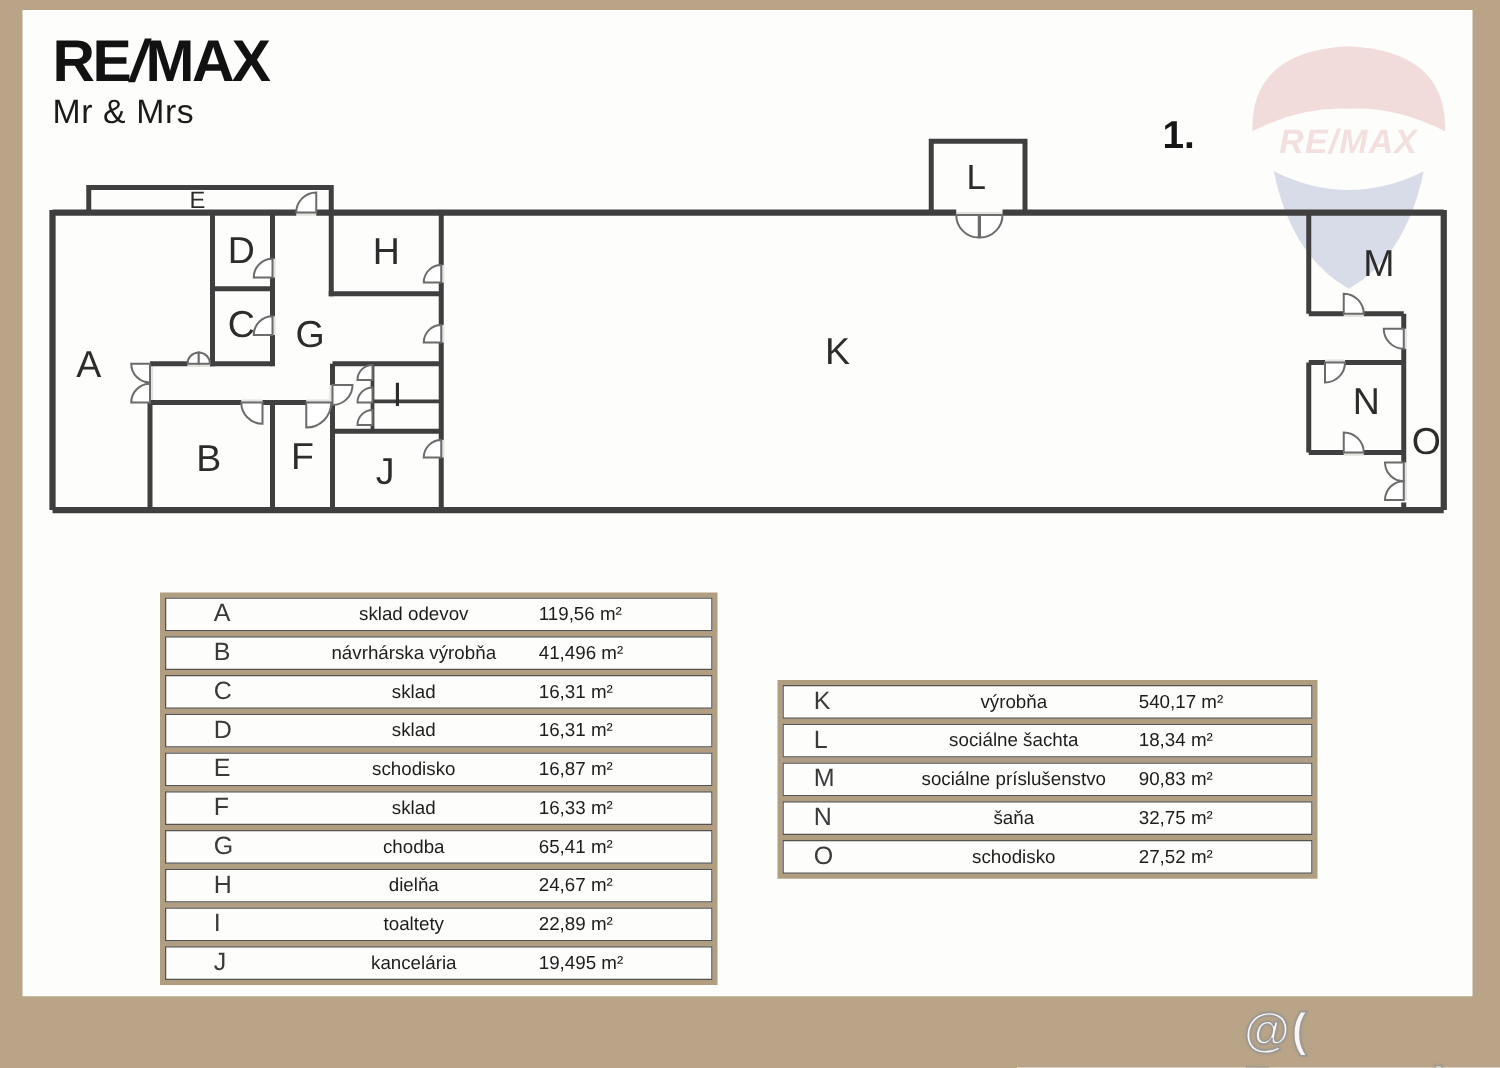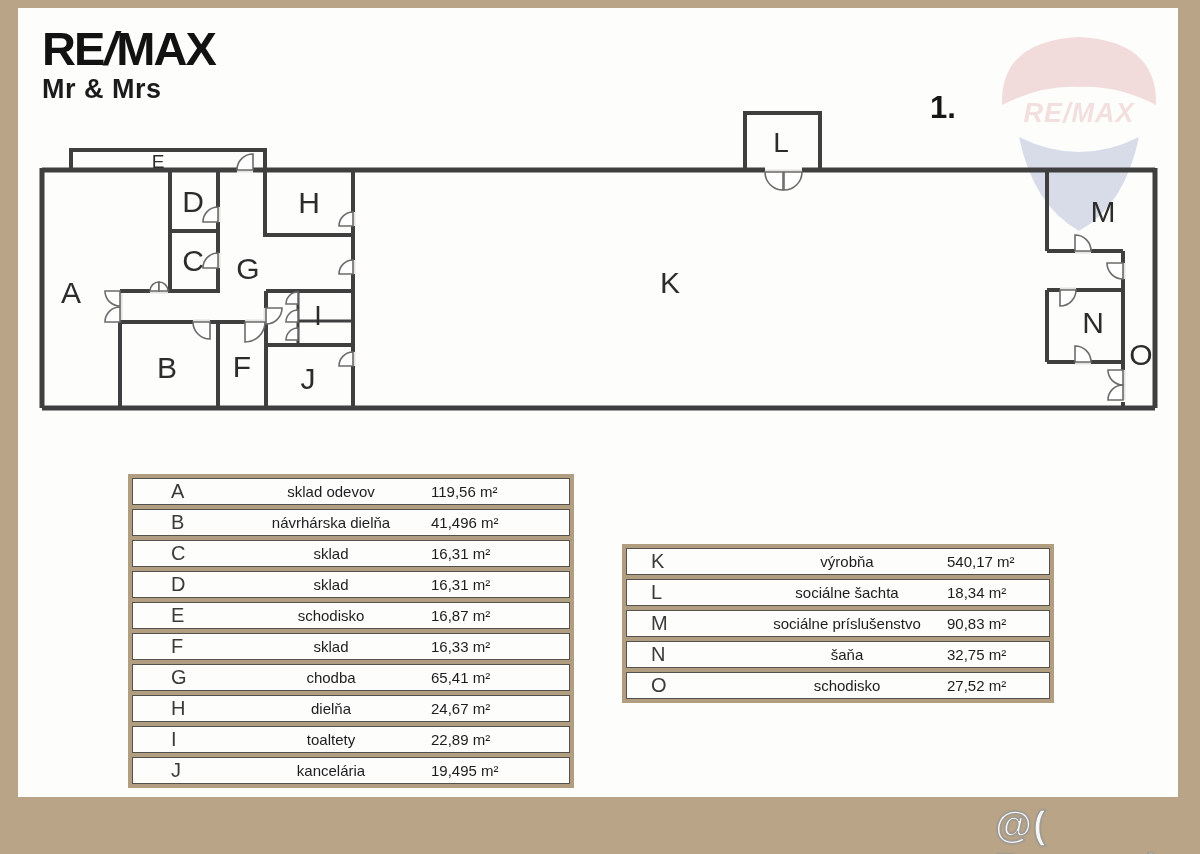--- a/index.html
+++ b/index.html
@@ -9,21 +9,21 @@
     font-family:"Liberation Sans", sans-serif;
   }
   .page{
     position:absolute;left:18px;top:8px;width:1160px;height:789px;
     background:#fdfdfb;
   }
   
   .brand{position:absolute;left:42px;top:24px;color:#121212;}
   .brand .logo{font-size:47px;font-weight:800;letter-spacing:-2px;line-height:1.05;}
   .brand .logo .slash{font-style:italic;padding:0 1px;}
-  .brand .tagline{font-size:27px;font-weight:700;letter-spacing:.5px;margin-top:1px;color:#1b1b1b;}
+  .brand .tagline{font-size:27px;font-weight:400;letter-spacing:.5px;margin-top:1px;color:#1b1b1b;}
   
   .page-title{position:absolute;left:930px;top:90px;display:flex;gap:37px;
     font-size:31px;font-weight:700;color:#161616;z-index:5;}
   
   .balloon{position:absolute;left:993px;top:25px;z-index:1;opacity:.17;}
   .balloon text{font-weight:800;font-style:italic;font-size:27px;letter-spacing:1px;}
   
   .plan{position:absolute;left:30px;top:95px;z-index:2;}
   .plan text{fill:#2c2c2c;font-family:"Liberation Sans",sans-serif;font-weight:400;}
   .wall{stroke:#3f3f3f;fill:none;}
@@ -35,21 +35,21 @@
     flex-direction:column;gap:4px;z-index:4;}
   .t-left{left:128px;top:474px;width:446px;box-sizing:border-box;}
   .t-right{left:622px;top:544px;width:432px;box-sizing:border-box;}
   .area-row{background:#fdfdfc;border:1.6px solid #55524e;height:27px;box-sizing:border-box;
     display:flex;align-items:center;color:#1d1d1d;}
   .cell-key{font-size:20px;color:#3a3a3a;box-sizing:border-box;}
   .t-left  .cell-key{padding-left:38px;width:98px;}
   .t-right .cell-key{padding-left:24px;width:84px;}
   .cell-name{font-size:15px;box-sizing:border-box;text-align:center;}
   .t-left  .cell-name{width:200px;}
-  .t-right .cell-name{width:200px;margin-left:36px;}
+  .t-right .cell-name{width:200px;}
   .cell-area{font-size:15px;}
   
   .bazos{position:absolute;left:995px;top:804px;z-index:6;
     font-size:38px;font-weight:700;letter-spacing:1px;
     color:rgba(255,255,255,.92);
     -webkit-text-stroke:1.5px #9d9a95;
     text-shadow:0 0 2px rgba(120,118,114,.55);}
 </style>
 </head>
 <body>
@@ -163,21 +163,21 @@
 </svg>
 
 <div class="area-table t-left">
   <div class="area-row">
     <span class="cell-key">A</span>
     <span class="cell-name">sklad odevov</span>
     <span class="cell-area">119,56 m²</span>
   </div>
   <div class="area-row">
     <span class="cell-key">B</span>
-    <span class="cell-name">návrhárska dielňa</span>
+    <span class="cell-name">návrhárska výrobňa</span>
     <span class="cell-area">41,496 m²</span>
   </div>
   <div class="area-row">
     <span class="cell-key">C</span>
     <span class="cell-name">sklad</span>
     <span class="cell-area">16,31 m²</span>
   </div>
   <div class="area-row">
     <span class="cell-key">D</span>
     <span class="cell-name">sklad</span>

